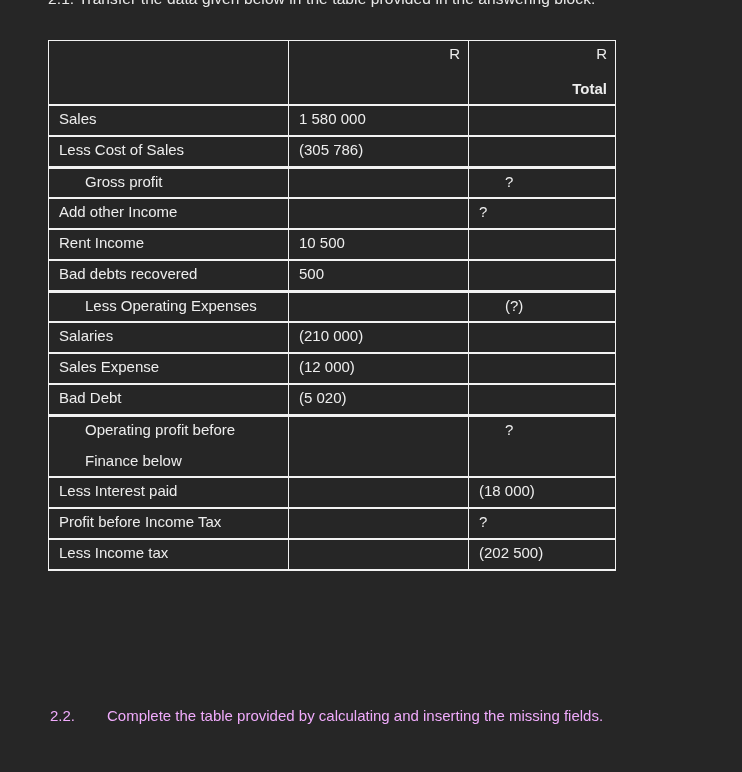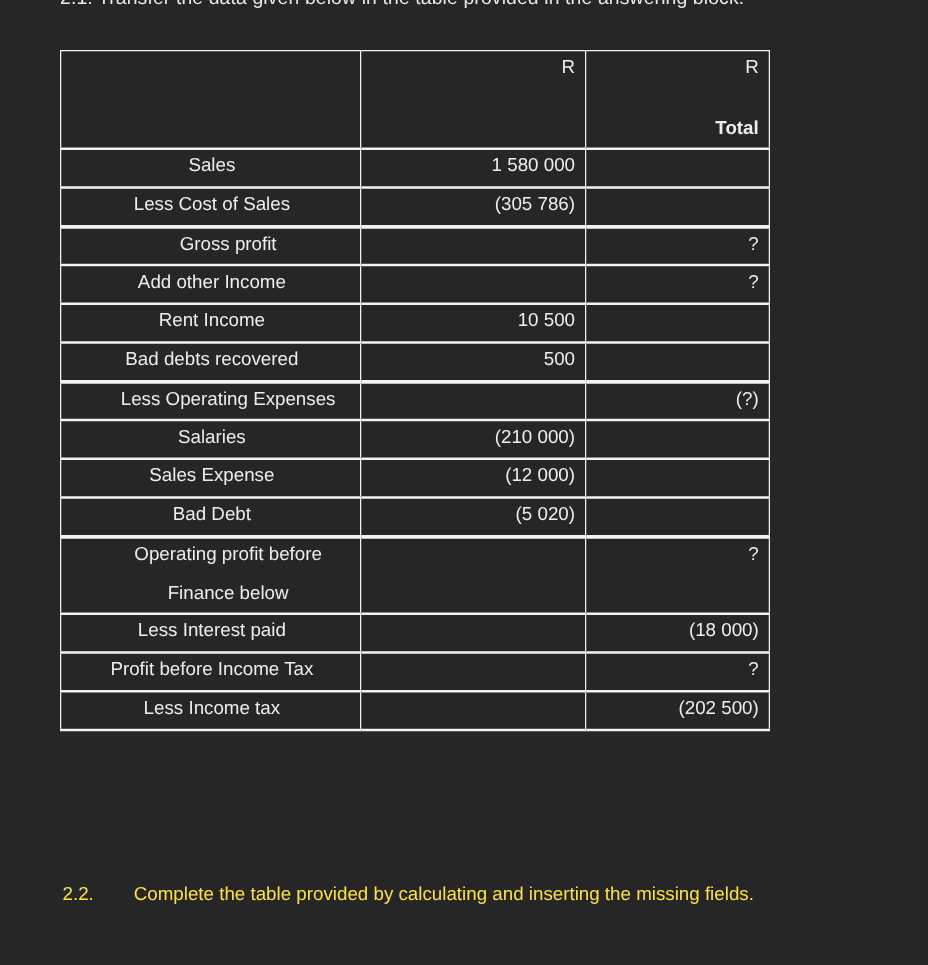--- a/index.html
+++ b/index.html
@@ -38,35 +38,35 @@
     vertical-align: top;
     font-size: 15px;
     font-weight: normal;
     line-height: 19px;
     padding: 3px 8px 6px 10px;
     overflow: hidden;
   }
 
   thead tr { height: 57px; }
   thead th { text-align: right; font-weight: bold; }
-  thead .total-label { margin-top: 30px; font-weight: bold; }
+  thead .total-label { margin-top: 16px; font-weight: bold; }
 
   tbody tr { height: 31px; }
   tbody tr.tall { height: 62px; }
   tbody tr.section td { border-top-width: 3px; padding-left: 36px; }
 
-  td.label-cell { text-align: center; }
-  td.amount-cell, td.total-cell { text-align: right; }
+  td.label-cell { text-align: left; }
+  td.amount-cell, td.total-cell { text-align: left; }
   .label-line2 { margin-top: 12px; }
 
   .instruction {
     position: absolute;
     left: 50px; top: 707px;
     font-size: 15px;
-    color: #fde047;
+    color: #f0abfc;
     white-space: nowrap;
   }
   .instruction .num {
     display: inline-block;
     width: 57px;
   }
 </style>
 </head>
 <body>
 

